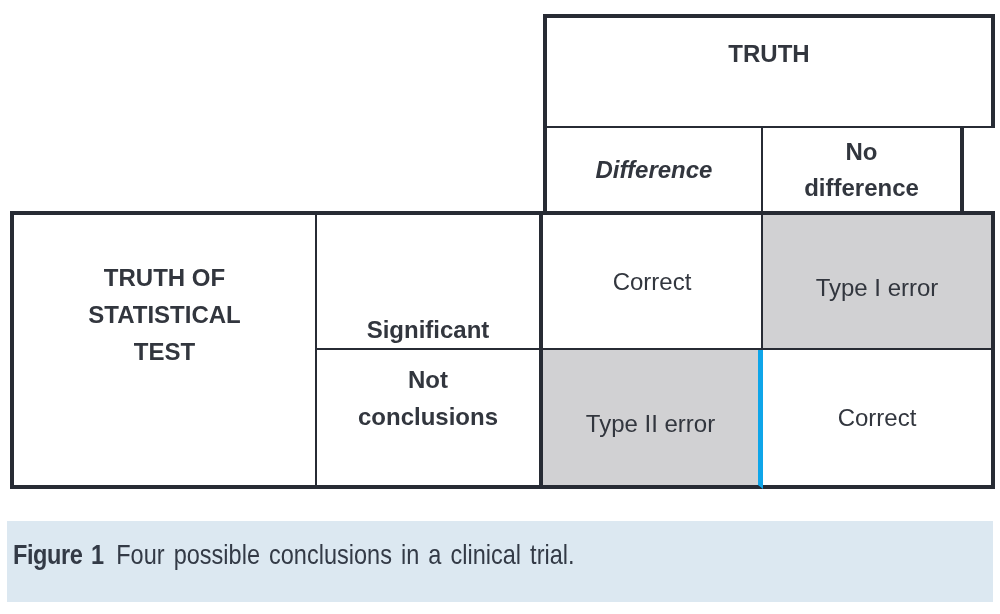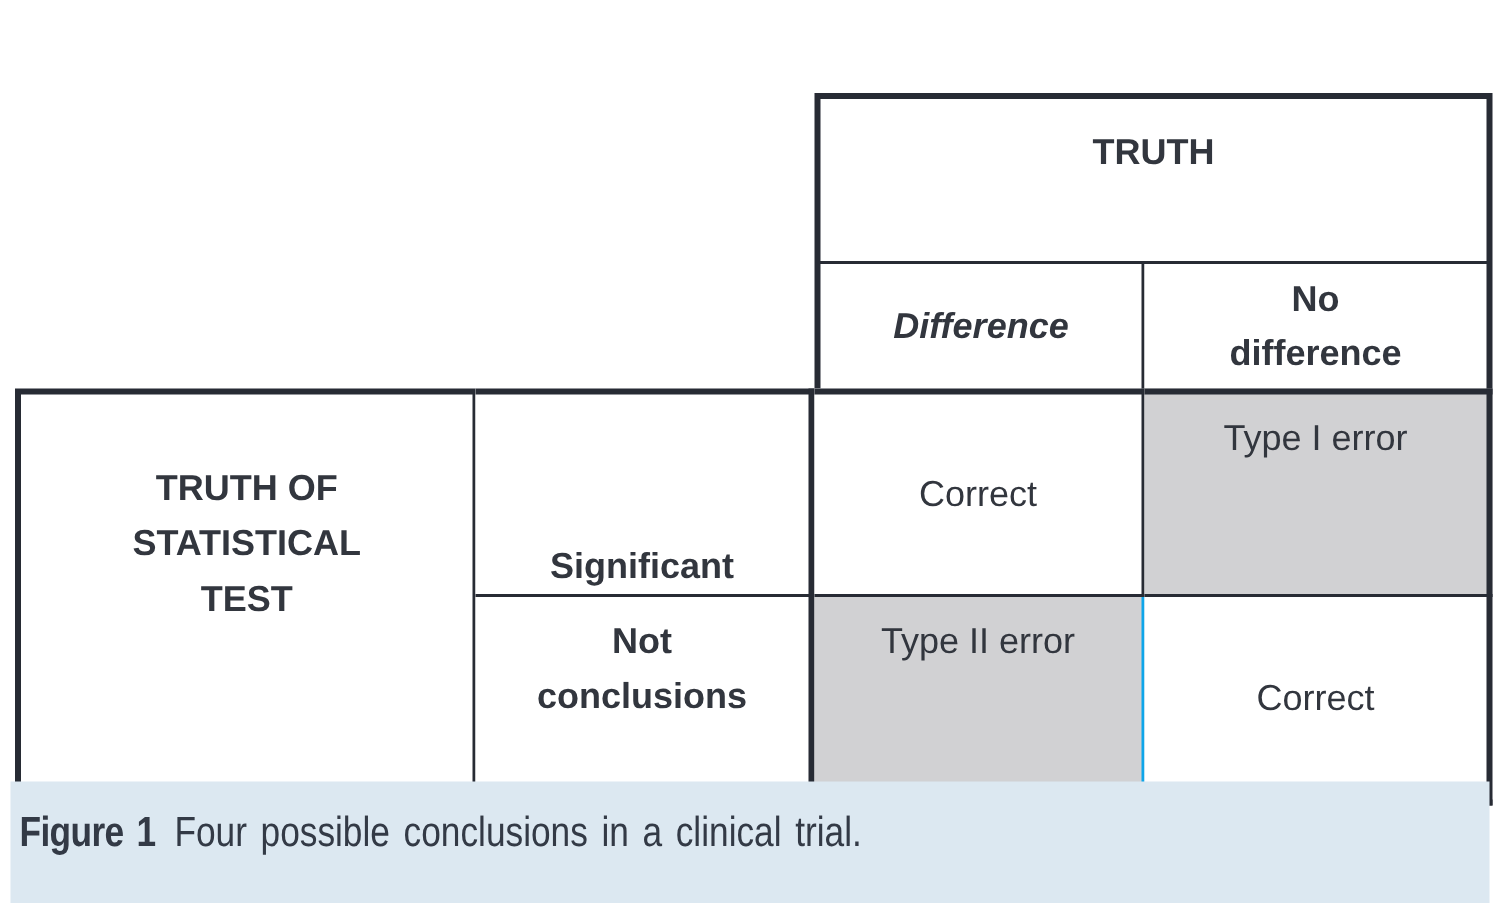--- a/index.html
+++ b/index.html
@@ -18,34 +18,33 @@
   }
   .cell {
     position: absolute;
     box-sizing: border-box;
     display: flex;
     justify-content: center;
     font-size: 24px;
     line-height: 1.5;
     text-align: center;
     background: #ffffff;
-    margin-top: 48px;
   }
   .bold { font-weight: bold; }
   .v-center { align-items: center; }
   .v-top { align-items: flex-start; }
-  .gray { background: #d1d1d3; }
+  .gray { background: #d1d1d3; align-items: center; }
 
   
   #truth-header        { left: 543px; top: 14px;  width: 452px; height: 114px;
                          border: 4px solid #272b34; border-bottom: 2px solid #272b34;
                          padding-top: 18px; }
   #head-difference     { left: 543px; top: 128px; width: 220px; height: 83px;
                          border-left: 4px solid #272b34; border-right: 2px solid #272b34; font-style: italic; }
-  #head-no-difference  { left: 763px; top: 128px; width: 232px; height: 83px;
+  #head-no-difference  { left: 763px; top: 128px; width: 201px; height: 83px;
                          border-right: 4px solid #272b34; }
   #head-no-difference .wrap2 { display: inline-block; max-width: 140px; }
 
   #row-group-label     { left: 10px;  top: 211px; width: 307px; height: 278px;
                          border-left: 4px solid #272b34; border-top: 4px solid #272b34;
                          border-bottom: 4px solid #272b34; border-right: 2px solid #272b34;
                          padding-top: 44px; }
   #row-group-label .wrap2 { display: inline-block; max-width: 190px; line-height: 1.55; }
 
   #row-significant     { left: 317px; top: 211px; width: 226px; height: 139px;
@@ -56,21 +55,21 @@
                          border-bottom: 2px solid #272b34; }
   #cell-type1          { left: 763px; top: 211px; width: 232px; height: 139px;
                          border-top: 4px solid #272b34; border-right: 4px solid #272b34;
                          border-bottom: 2px solid #272b34; padding-top: 12px; }
 
   #row-not-significant { left: 317px; top: 350px; width: 226px; height: 139px;
                          border-right: 4px solid #272b34; border-bottom: 4px solid #272b34;
                          padding-top: 11px; }
   #row-not-significant .wrap2 { display: inline-block; max-width: 140px; line-height: 1.55; }
   #cell-type2          { left: 543px; top: 350px; width: 220px; height: 139px;
-                         border-right: 2px solid #0ea5e9; border-bottom: 4px solid #272b34;
+                         border-right: 5px solid #0ea5e9; border-bottom: 4px solid #272b34;
                          padding-top: 12px; }
   #cell-correct-2      { left: 763px; top: 350px; width: 232px; height: 139px;
                          border-right: 4px solid #272b34; border-bottom: 4px solid #272b34; }
 
   
   #caption-bar {
     position: absolute;
     left: 7px; top: 521px;
     width: 986px; height: 81px;
     background: #dce8f1;

